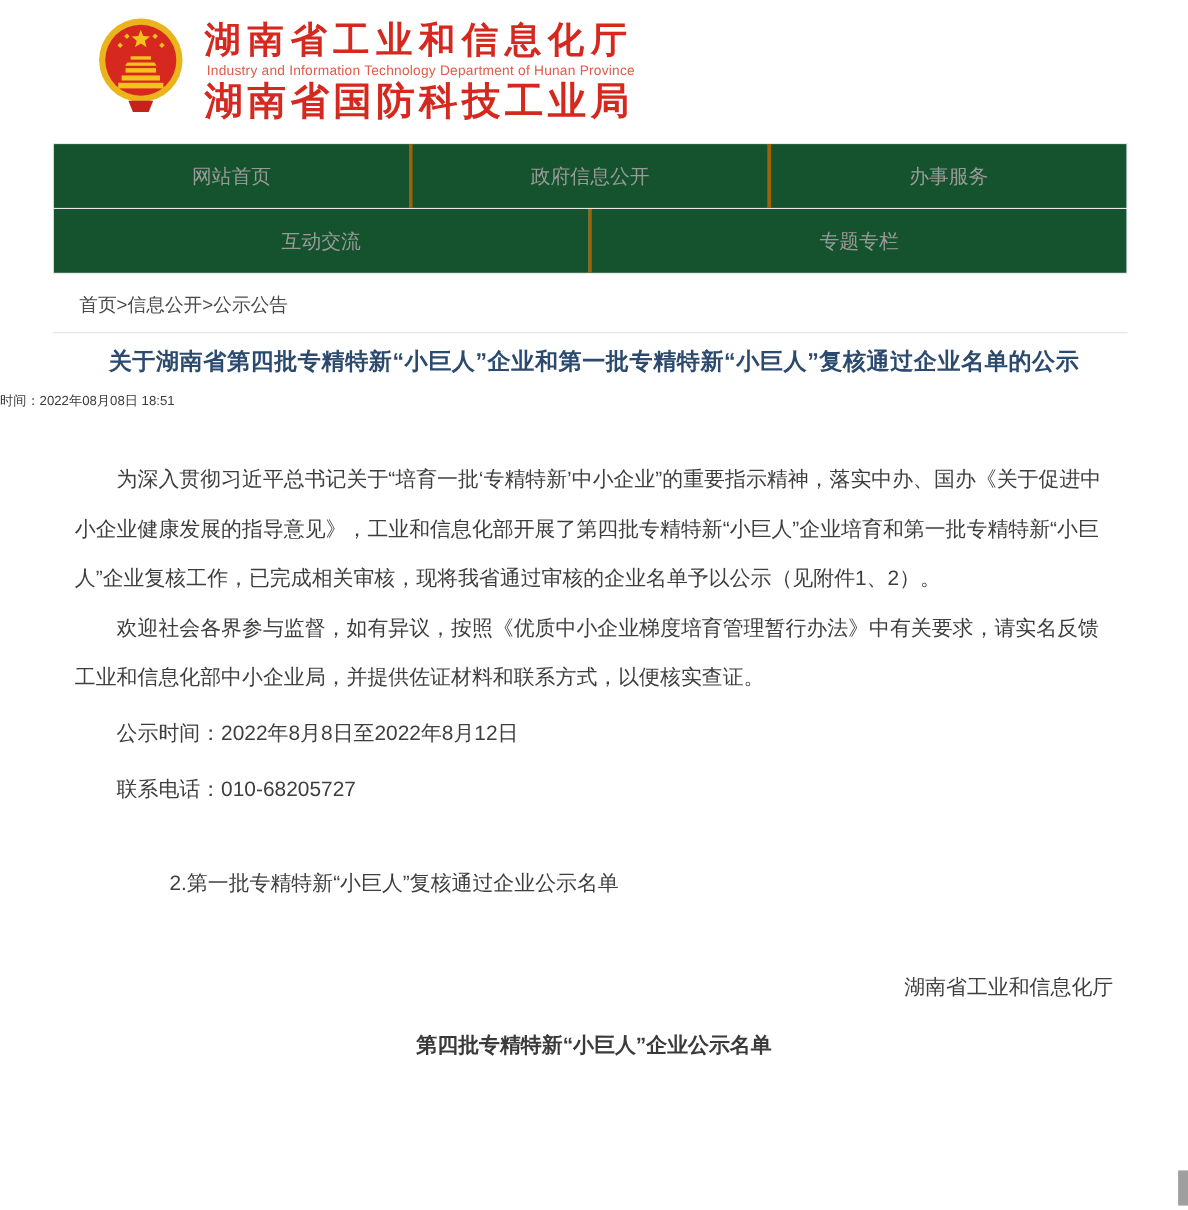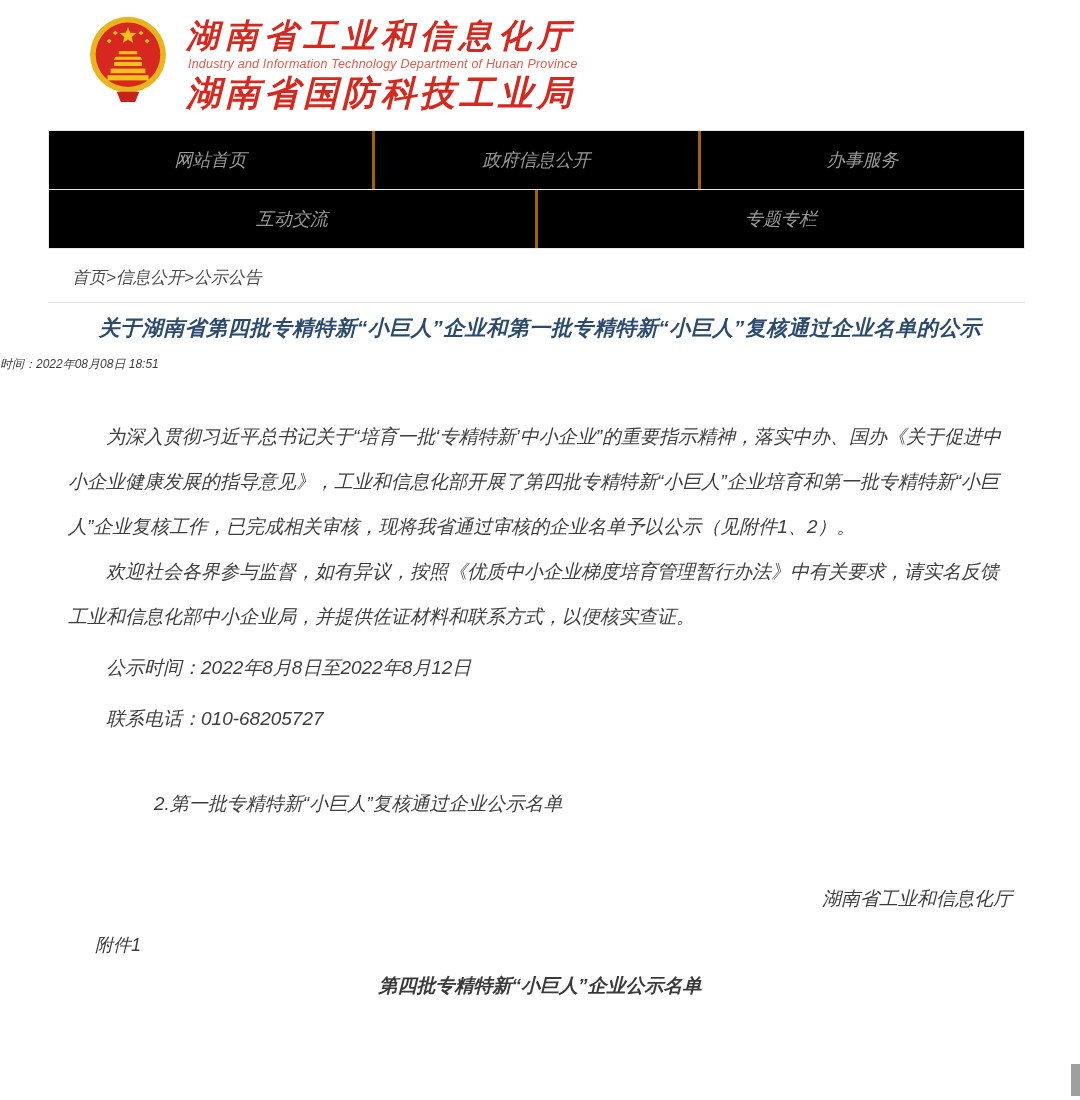--- a/index.html
+++ b/index.html
@@ -2,36 +2,35 @@
 <html><head>
 <meta charset="utf-8">
 <style>
   * { margin:0; padding:0; box-sizing:border-box; }
   html,body { background:#ffffff; }
   .page {
     position:relative; width:1080px; height:1100px; margin:0 auto;
     background:#ffffff; overflow:hidden;
     font-family:"Liberation Sans","DejaVu Sans",sans-serif;
     color:#3e3e3e;
-    font-style:italic;
   }
   
   .header { height:130px; display:flex; align-items:center; padding-left:88px; }
   .emblem { width:80px; height:104px; margin-right:18px; flex:none; }
   .org-block { display:flex; flex-direction:column; }
   .org-line1 { font-size:33px; font-weight:bold; color:#d5281e; letter-spacing:6px; line-height:36px; }
   .org-en    { font-size:12.5px; color:#e25a4a; letter-spacing:0.2px; margin:3px 0 3px 2px; }
   .org-line2 { font-size:35px; font-weight:bold; color:#d5281e; letter-spacing:4px; line-height:38px; }
   
   .nav { margin:0 55px 0 48px; width:977px; border:1px solid #e8e8e8; background:#fff; }
   .nav-row { display:flex; }
   .nav-row + .nav-row { border-top:1px solid #e8e8e8; }
   .nav-cell {
     flex:1; height:58px; display:flex; align-items:center; justify-content:center;
-    font-size:18px; color:#9a9a9a; cursor:pointer; background:#000000;
+    font-size:18px; color:#9a9a9a; cursor:pointer; background:#14532d;
   }
   .nav-cell + .nav-cell { border-left:3px solid #a16207; }
   
   .breadcrumb {
     margin:6px 55px 0 48px; width:977px; padding:11px 24px 13px;
     font-size:17px; color:#4a4a4a; border-bottom:1px solid #e2e2e2; cursor:pointer;
   }
   
   .article-title {
     margin:11px 55px 0; text-align:center;
@@ -114,19 +113,18 @@
     <div class="meta-line">公示时间：2022年8月8日至2022年8月12日</div>
     <div class="meta-line">联系电话：010-68205727</div>
 
     <div class="attach-block">
       <div class="attach-line2">2.第一批专精特新“小巨人”复核通过企业公示名单</div>
     </div>
 
     <div class="sig-org">湖南省工业和信息化厅</div>
   </div>
 
-  <div class="annex-label">附件1</div>
   <div class="table-title">第四批专精特新“小巨人”企业公示名单</div>
 
 
   <div class="scroll-thumb"></div>
 
 </div>
 
 </body></html>

